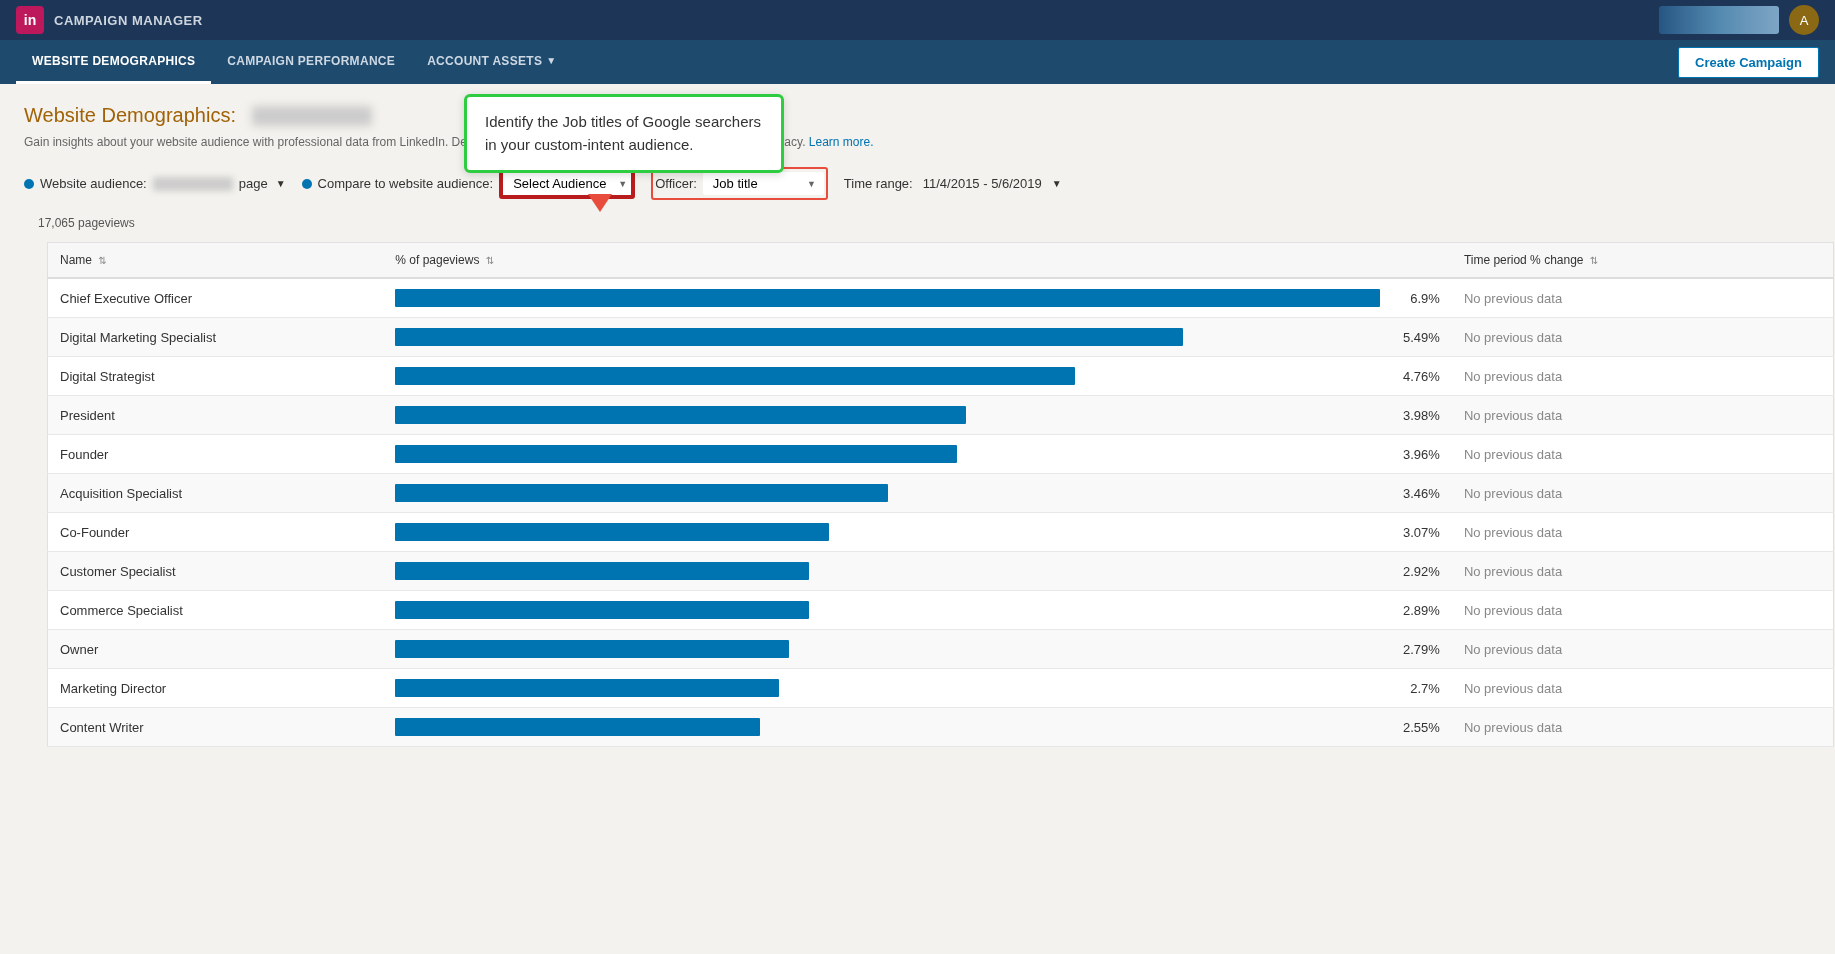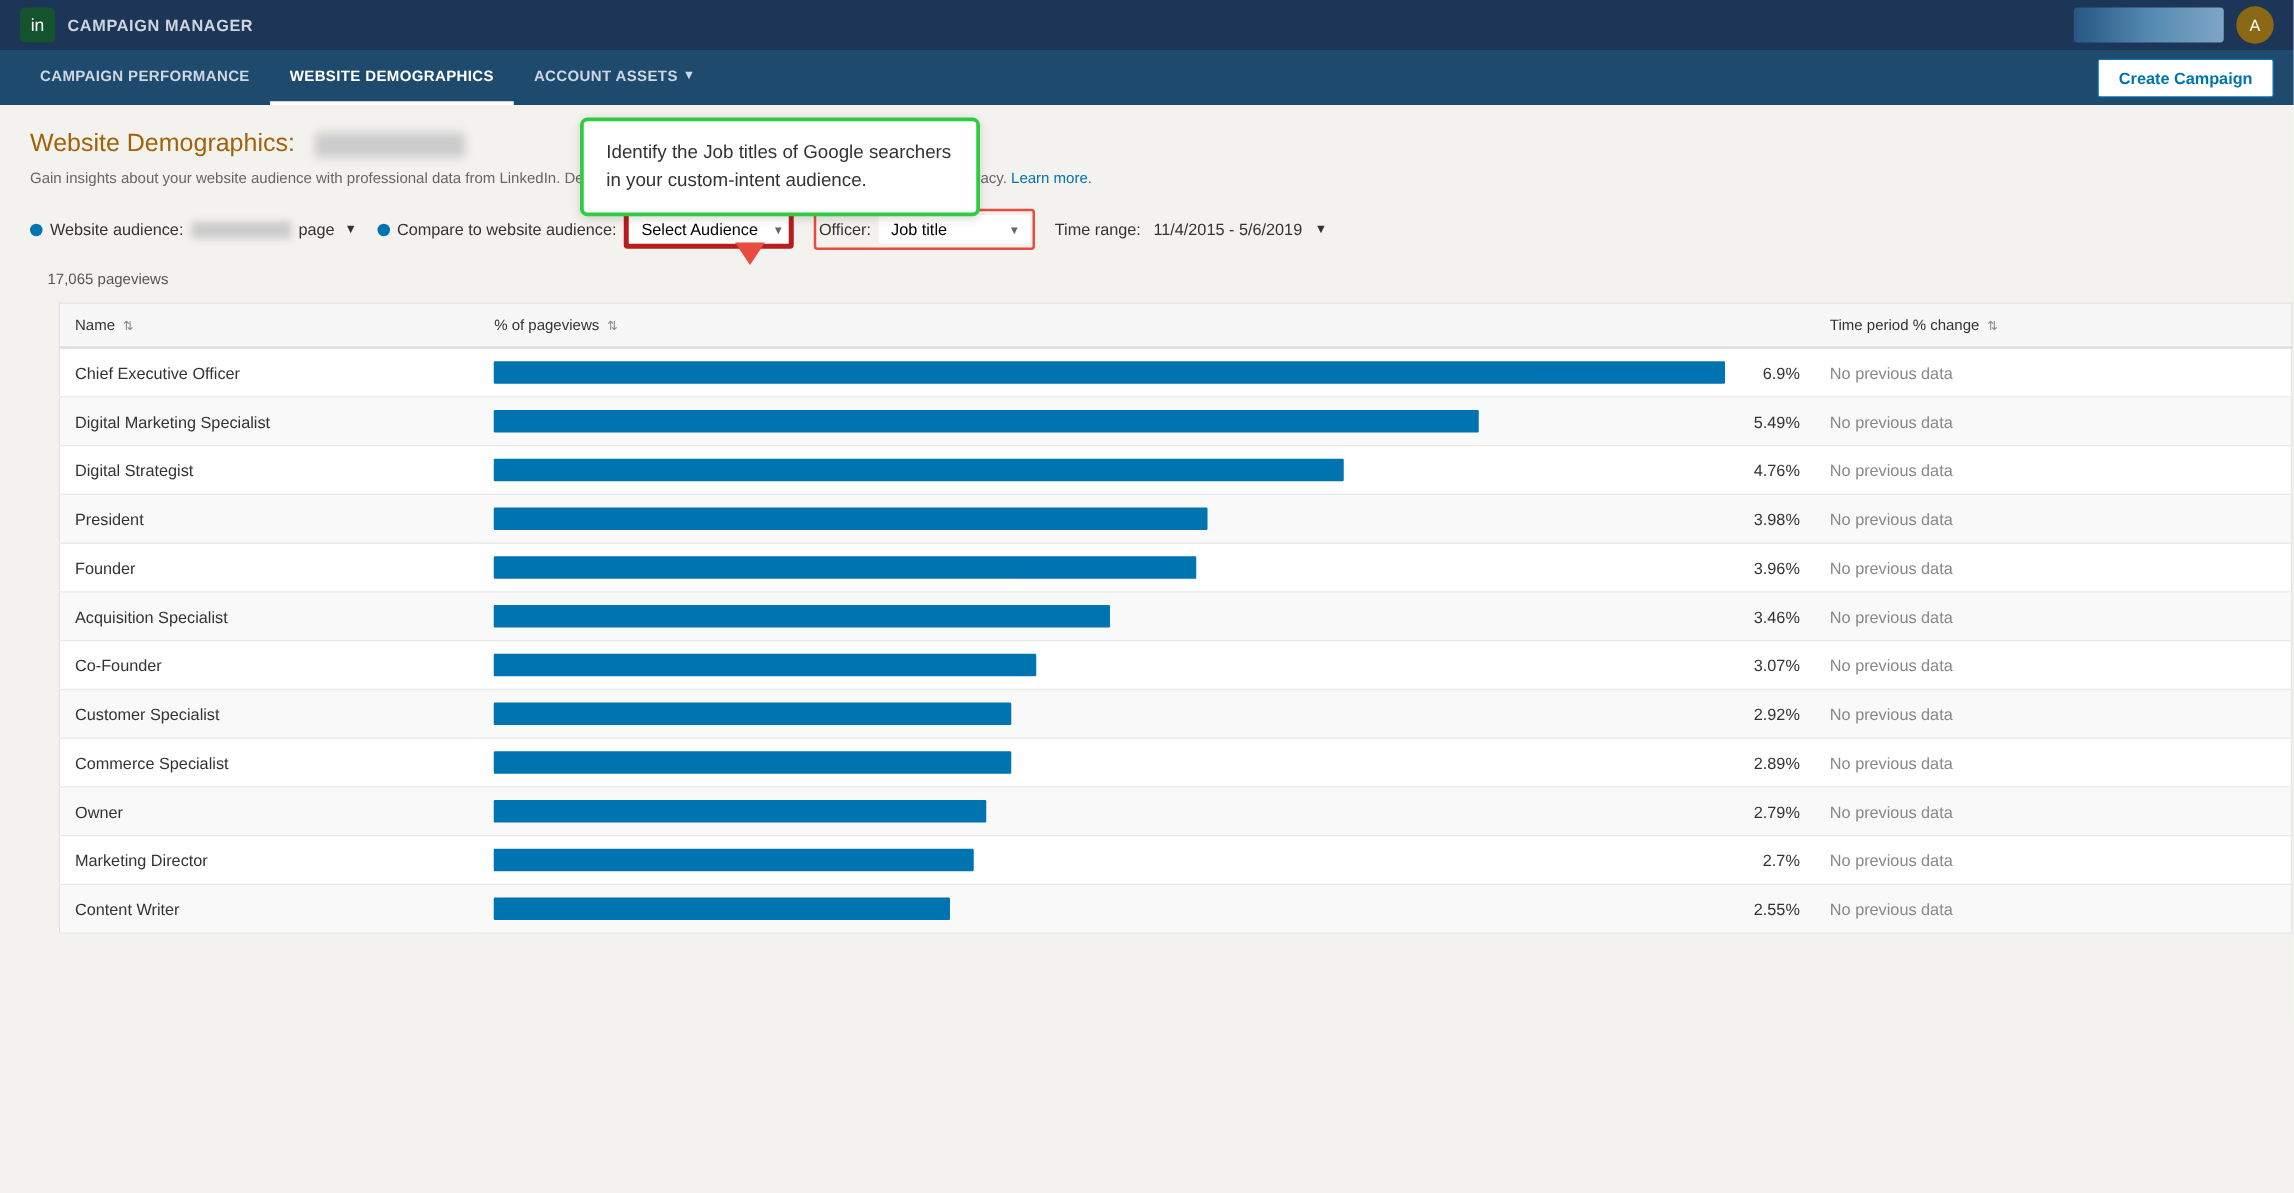--- a/index.html
+++ b/index.html
@@ -9,24 +9,24 @@
     .top-bar {
       background: #1d3557;
       height: 40px;
       display: flex;
       align-items: center;
       padding: 0 16px;
       gap: 10px;
     }
     .linkedin-logo {
       width: 28px; height: 28px;
-      background: #14532d;
+      background: #be185d;
       border-radius: 4px;
       display: flex; align-items: center; justify-content: center;
-      color: white; font-weight: normal; font-size: 14px;
+      color: white; font-weight: bold; font-size: 14px;
     }
     .top-bar-title {
       color: #cdd5de;
       font-size: 13px;
       letter-spacing: 0.5px;
       text-transform: uppercase;
       font-weight: bold;
     }
     .top-bar-spacer { flex: 1; }
     .top-bar-avatar {
@@ -276,25 +276,25 @@
   <div class="linkedin-logo">
     <span>in</span>
   </div>
   <span class="top-bar-title">CAMPAIGN MANAGER</span>
   <div class="top-bar-spacer"></div>
   <div class="top-bar-gradient"></div>
   <div class="top-bar-avatar">A</div>
 </div>
 
 <div class="main-nav">
+  <div class="nav-item active">
+    <span>WEBSITE DEMOGRAPHICS</span>
+  </div>
   <div class="nav-item">
     <span>CAMPAIGN PERFORMANCE</span>
-  </div>
-  <div class="nav-item active">
-    <span>WEBSITE DEMOGRAPHICS</span>
   </div>
   <div class="nav-item">
     <span>ACCOUNT ASSETS</span>
     <span class="dropdown-arrow">▼</span>
   </div>
   <div class="nav-spacer"></div>
   <button class="create-campaign-btn">Create Campaign</button>
 </div>
 
 <div class="page-content">

